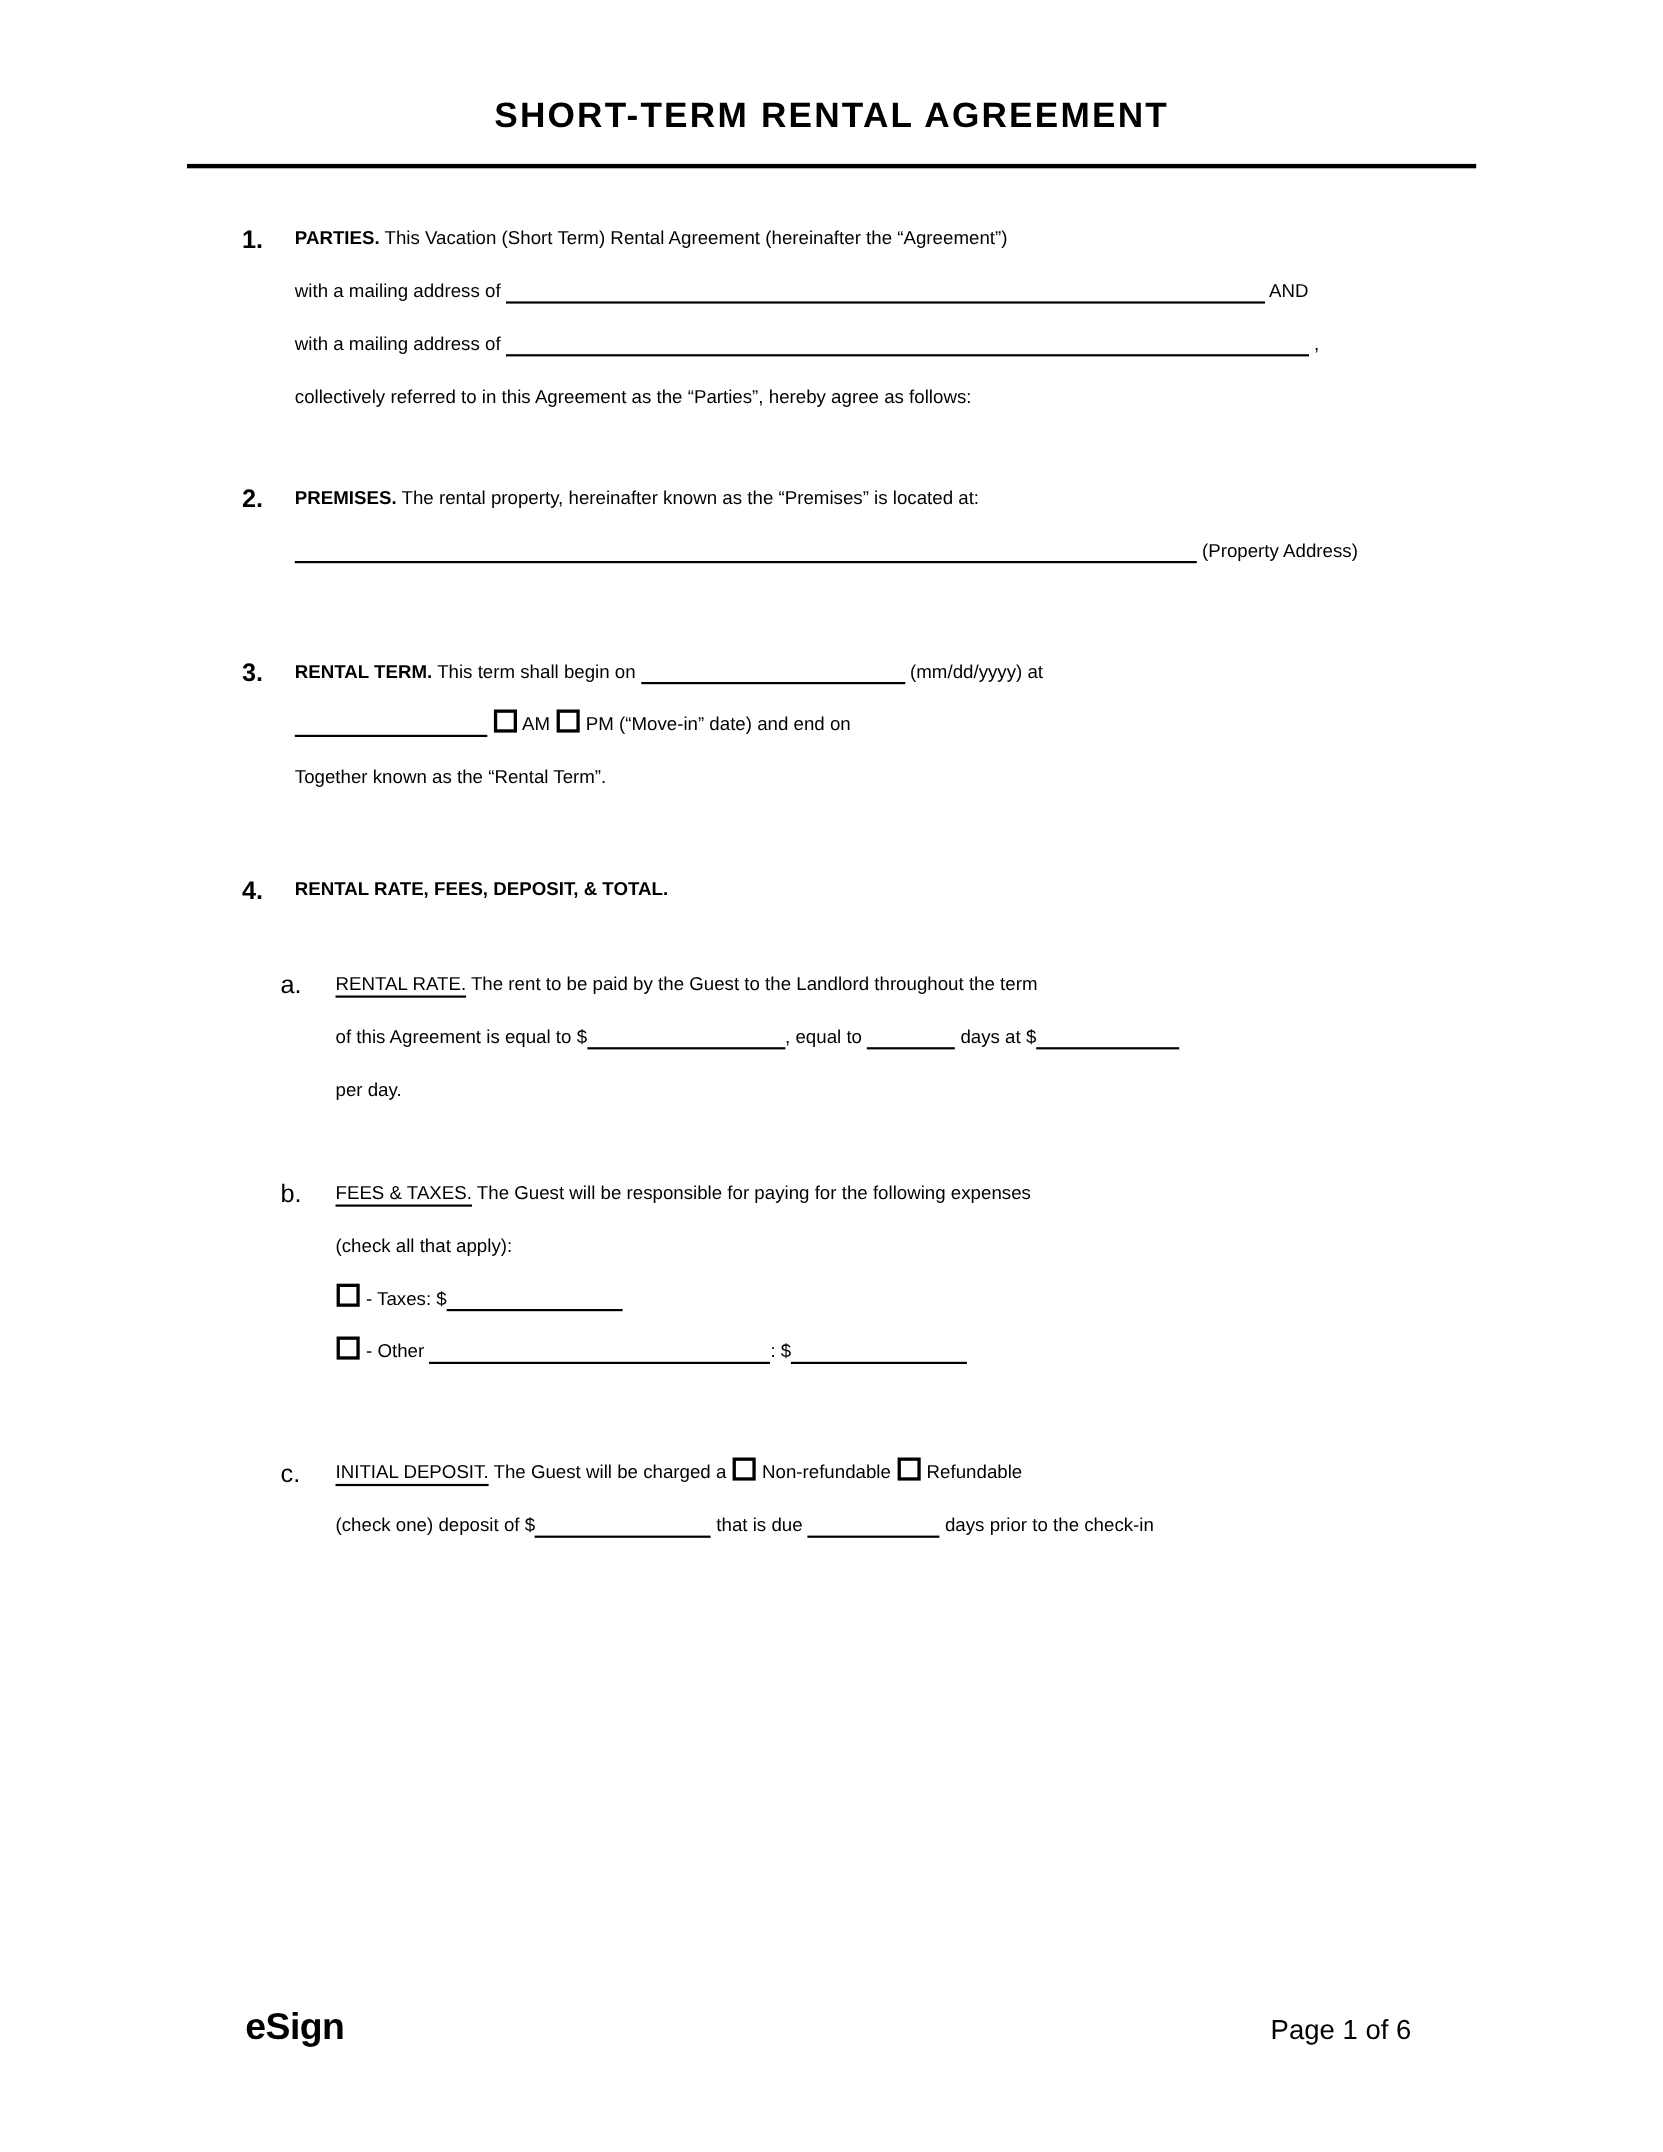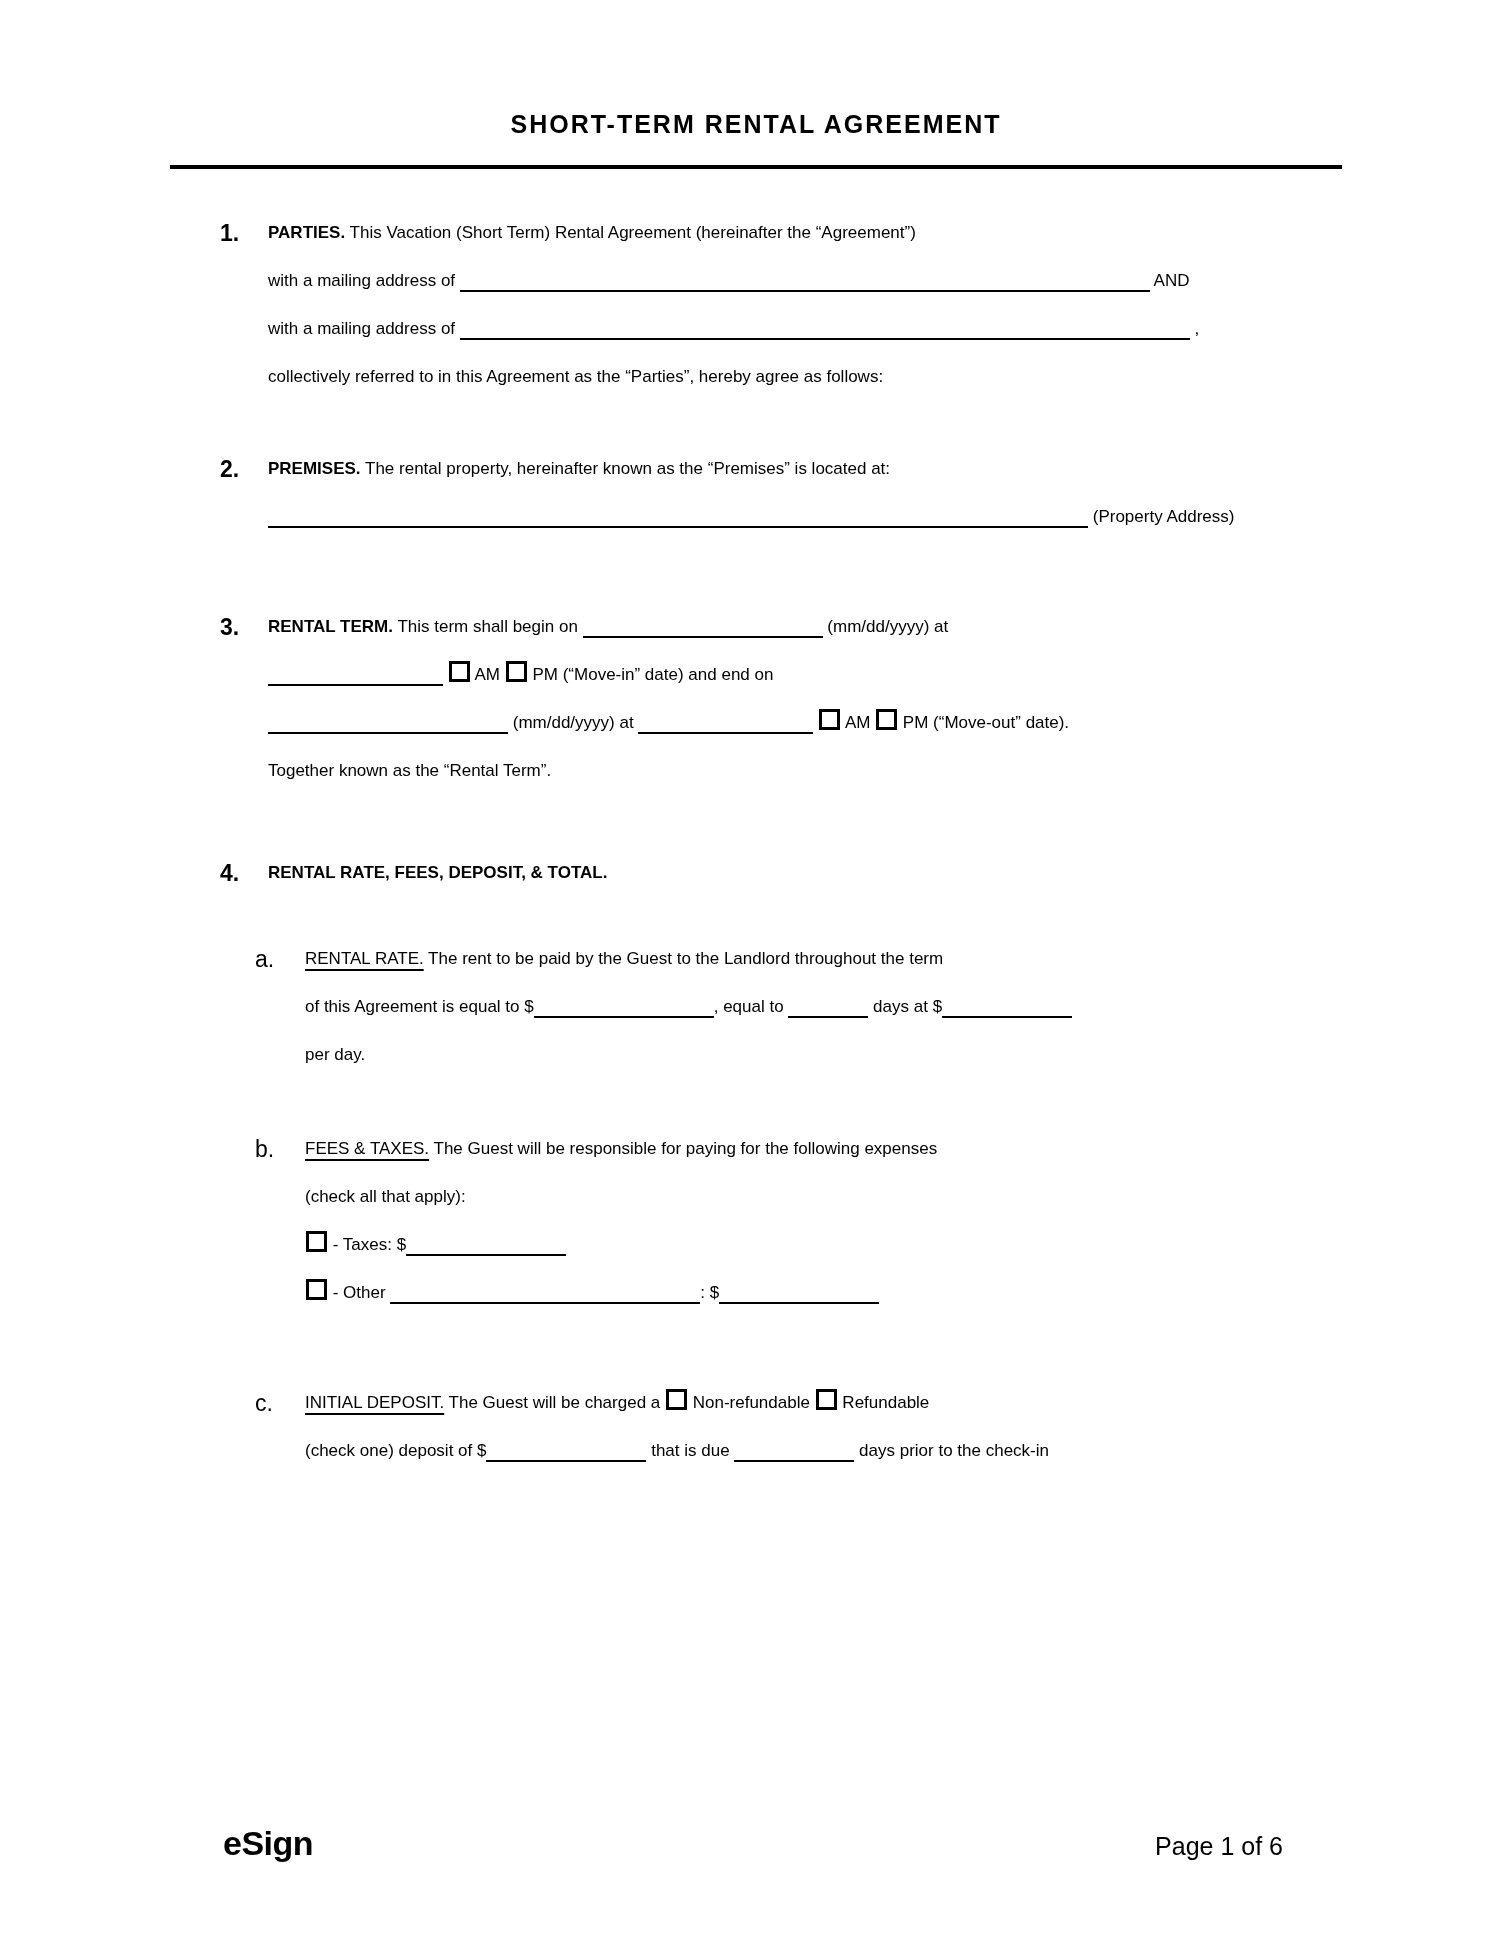--- a/index.html
+++ b/index.html
@@ -4,22 +4,22 @@
 <style>
   * { margin:0; padding:0; box-sizing:border-box; }
   html,body { background:#ffffff; }
   body {
     width:1512px; height:1956px; position:relative;
     font-family:"Liberation Sans", sans-serif;
     color:#000; overflow:hidden;
   }
   .page { position:absolute; inset:0; padding:0 170px; }
   .title {
-    margin-top:110px; text-align:center;
-    font-size:25px; font-weight:bold; letter-spacing:2px;
+    margin-top:86px; text-align:center;
+    font-size:32px; font-weight:bold; letter-spacing:2px;
   }
   .rule { margin-top:26px; border:none; border-top:4px solid #000; height:0; }
   .section { position:relative; padding-left:98px; }
   .section .num {
     position:absolute; left:50px; top:0;
     font-weight:bold; line-height:48px; font-size:23px; white-space:pre;
   }
   .subsection { position:relative; padding-left:135px; }
   .subsection .letter {
     position:absolute; left:85px; top:0;
@@ -75,21 +75,20 @@
         <div class="line"><span class="bold">PREMISES.</span><span class="run"> The rental property, hereinafter known as the “Premises” is located at:</span></div>
         <div class="line"><span class="blank" style="width: 820px;"></span><span class="run"> (Property Address)</span></div>
       </div>
   </div>
 
   <div class="section m-sec3">
     <span class="num">3.</span>
     <div>
         <div class="line"><span class="bold">RENTAL TERM.</span><span class="run"> This term shall begin on </span><span class="blank" style="width: 240px;"></span><span class="run"> (mm/dd/yyyy) at</span></div>
         <div class="line"><span class="blank" style="width: 175px;"></span><span class="run"> </span><span class="cbx"></span><span class="run"> AM </span><span class="cbx"></span><span class="run"> PM (“Move-in” date) and end on</span></div>
-        <div class="line"><span class="blank" style="width: 240px;"></span><span class="run"> (mm/dd/yyyy) at </span><span class="blank" style="width: 175px;"></span><span class="run"> </span><span class="cbx"></span><span class="run"> AM </span><span class="cbx"></span><span class="run"> PM (“Move-out” date).</span></div>
         <div class="line"><span class="run">Together known as the “Rental Term”.</span></div>
       </div>
   </div>
 
   <div class="section m-sec4">
     <span class="num">4.</span>
     <div>
         <div class="line"><span class="bold">RENTAL RATE, FEES, DEPOSIT, &amp; TOTAL.</span></div>
       </div>
   </div>

